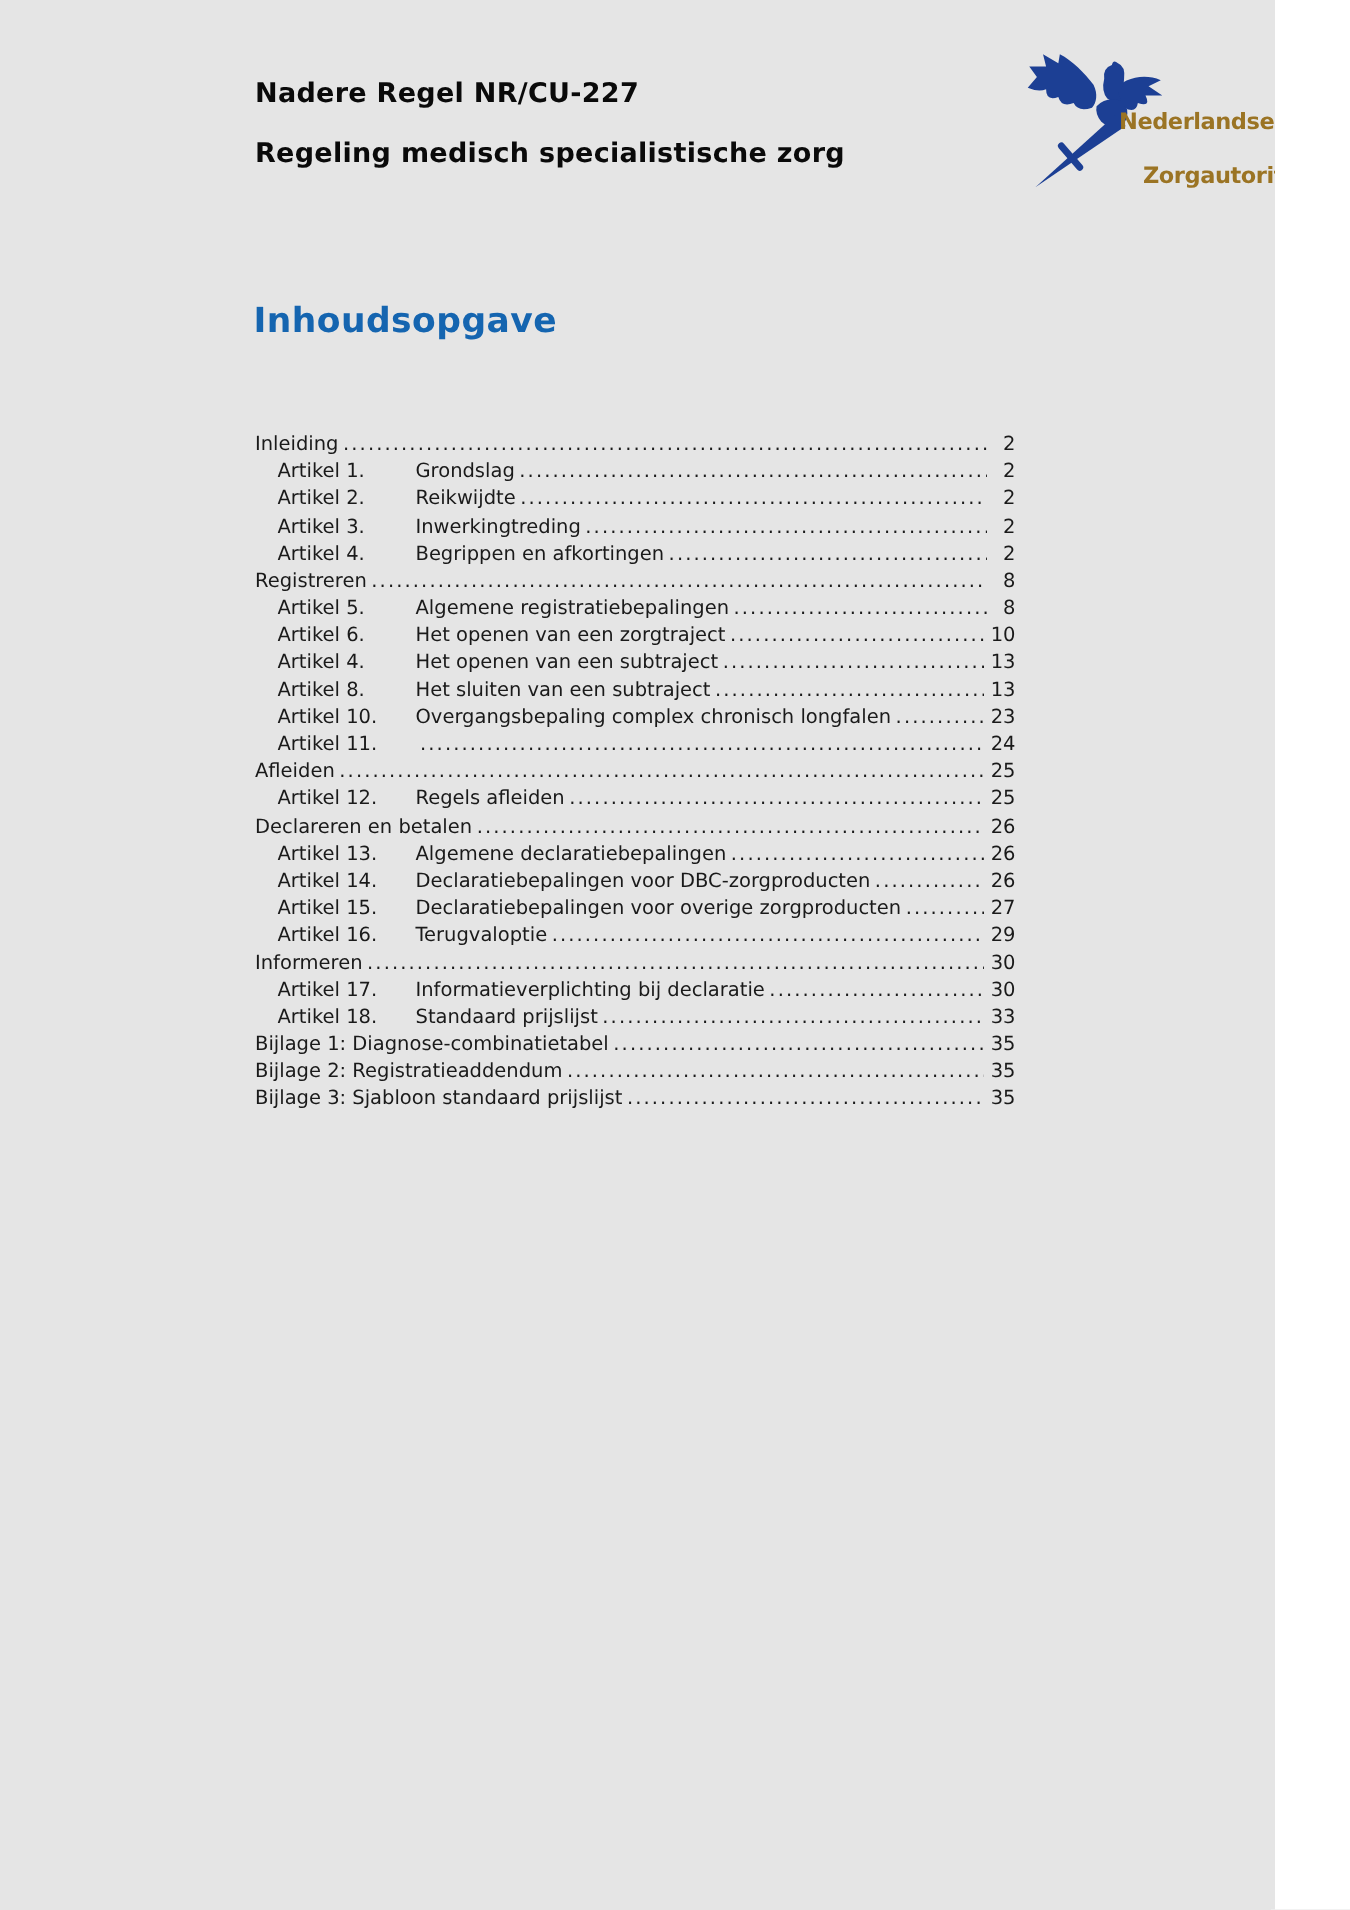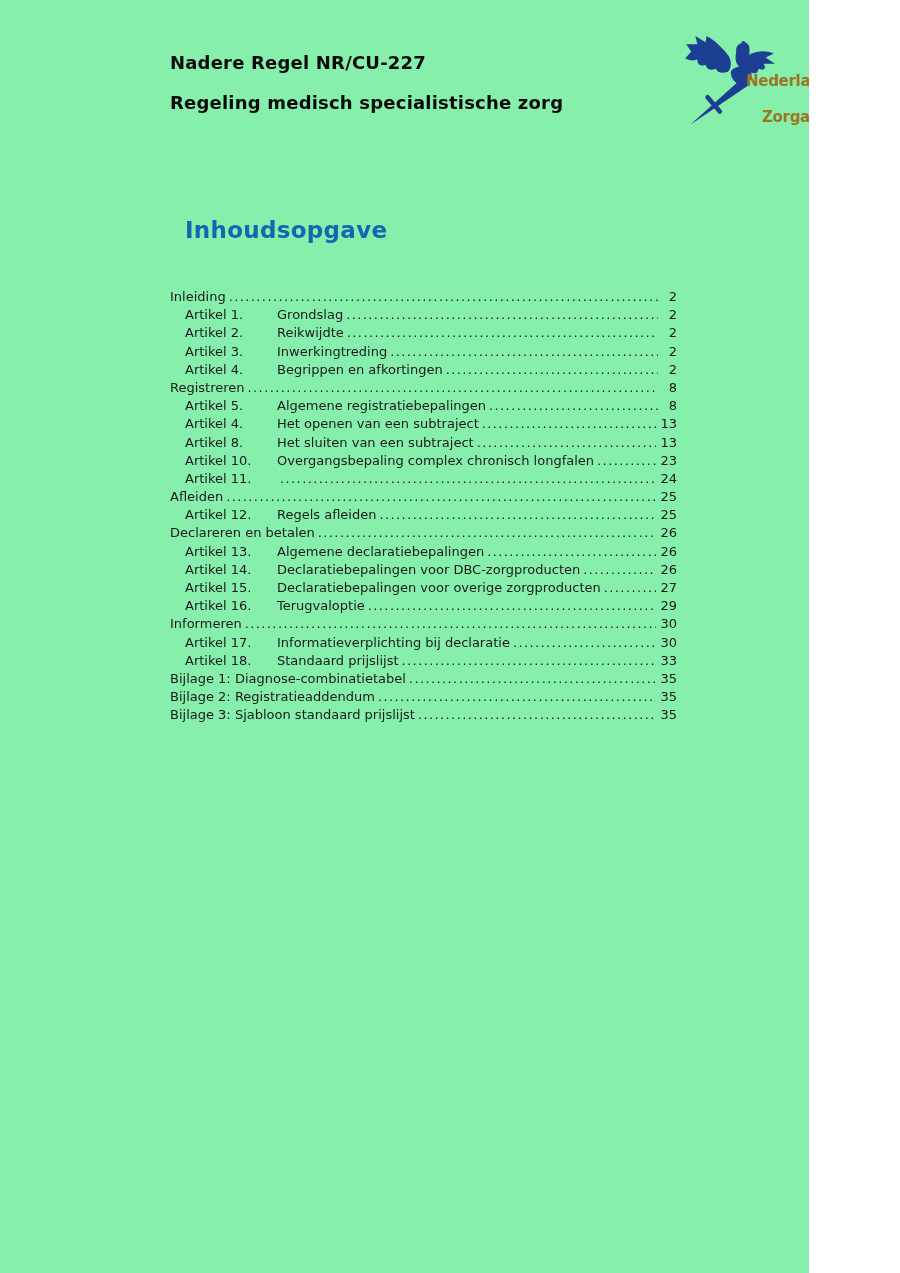--- a/index.html
+++ b/index.html
@@ -6,24 +6,23 @@
   html, body { margin: 0; padding: 0; }
   body {
     width: 900px; height: 1273px;
     background: #ffffff;
     font-family: "DejaVu Sans", "Liberation Sans", sans-serif;
     color: #1a1a1a;
     -webkit-font-smoothing: antialiased;
   }
   .page {
     position: relative;
-    width: 761px; height: 1273px;
-    background: #86efac;
+    width: 850px; height: 1273px;
+    background: #e5e5e5;
     overflow: hidden;
-    padding-left: 48px;
   }
 
   
   .doc-title {
     position: absolute; left: 170px;
     font-size: 18px; font-weight: 700;
     letter-spacing: 0.2px; color: #0a0a0a;
     white-space: nowrap;
   }
   .doc-title.line1 { top: 52px; }
@@ -37,34 +36,34 @@
     font-weight: 700; font-size: 15px;
     letter-spacing: -0.3px;
     color: #9b7424; white-space: nowrap;
   }
   .logo-line.l1 { left: 68px; top: 42px; }
   .logo-line.l2 { left: 84px; top: 78px; }
 
   
   .toc-heading {
     position: absolute; left: 169px; top: 201px;
-    margin: 16px;
+    margin: 0;
     font-size: 23px; font-weight: 700;
     letter-spacing: 0.3px;
     color: #1565b0;
     white-space: nowrap;
   }
 
   
   .toc {
     position: absolute; left: 170px; top: 288px;
     width: 507px;
   }
   .toc-row {
-    display: flex; align-items: center;
+    display: flex; align-items: flex-end;
     height: 18.2px; line-height: 18.2px;
     font-size: 13px;
     white-space: nowrap;
     cursor: pointer;
   }
   .toc-row.lvl1 { padding-left: 15px; }
   .toc-label { flex: 0 0 92px; overflow: hidden; }
   .toc-title { flex: 0 0 auto; }
   .toc-dots {
     flex: 1 1 auto;
@@ -171,20 +170,26 @@
       <span class="toc-dots"></span>
       <span class="toc-page">8</span>
     </div>
       <div class="toc-row lvl1">
       <span class="toc-label">Artikel 5.</span>
       <span class="toc-title">Algemene registratiebepalingen</span>
       <span class="toc-dots"></span>
       <span class="toc-page">8</span>
     </div>
       <div class="toc-row lvl1">
+      <span class="toc-label">Artikel 6.</span>
+      <span class="toc-title">Het openen van een zorgtraject</span>
+      <span class="toc-dots"></span>
+      <span class="toc-page">10</span>
+    </div>
+      <div class="toc-row lvl1">
       <span class="toc-label">Artikel 4.</span>
       <span class="toc-title">Het openen van een subtraject</span>
       <span class="toc-dots"></span>
       <span class="toc-page">13</span>
     </div>
       <div class="toc-row lvl1">
       <span class="toc-label">Artikel 8.</span>
       <span class="toc-title">Het sluiten van een subtraject</span>
       <span class="toc-dots"></span>
       <span class="toc-page">13</span>

